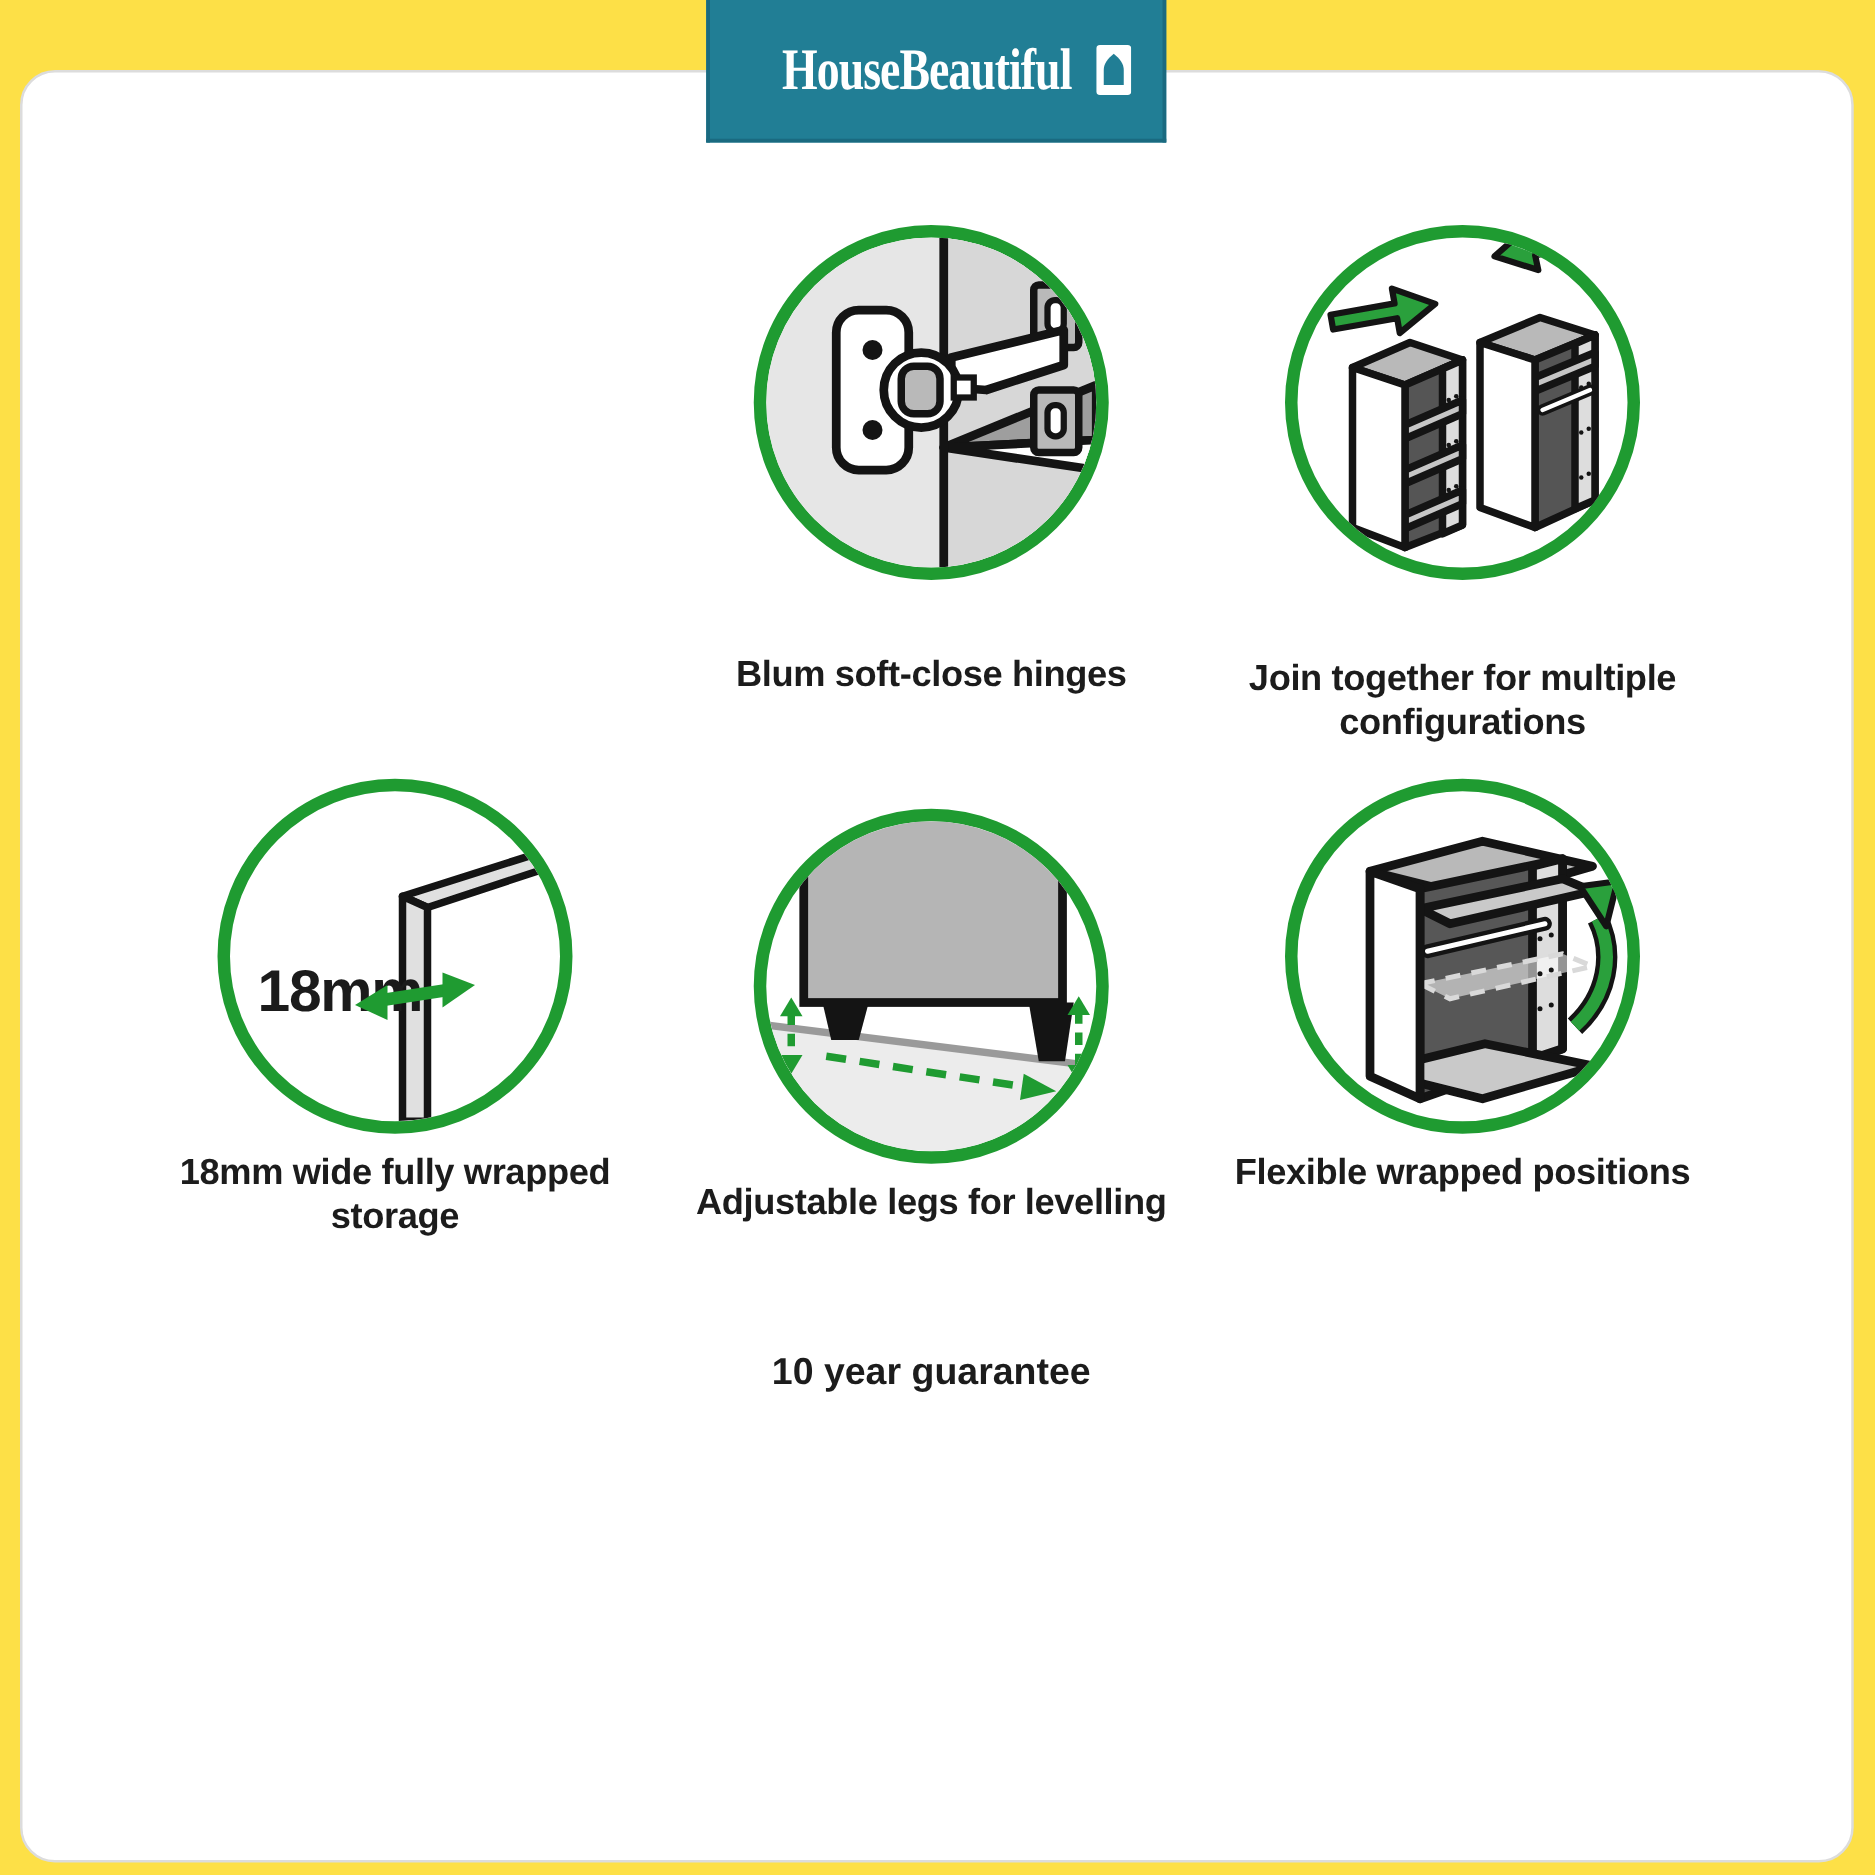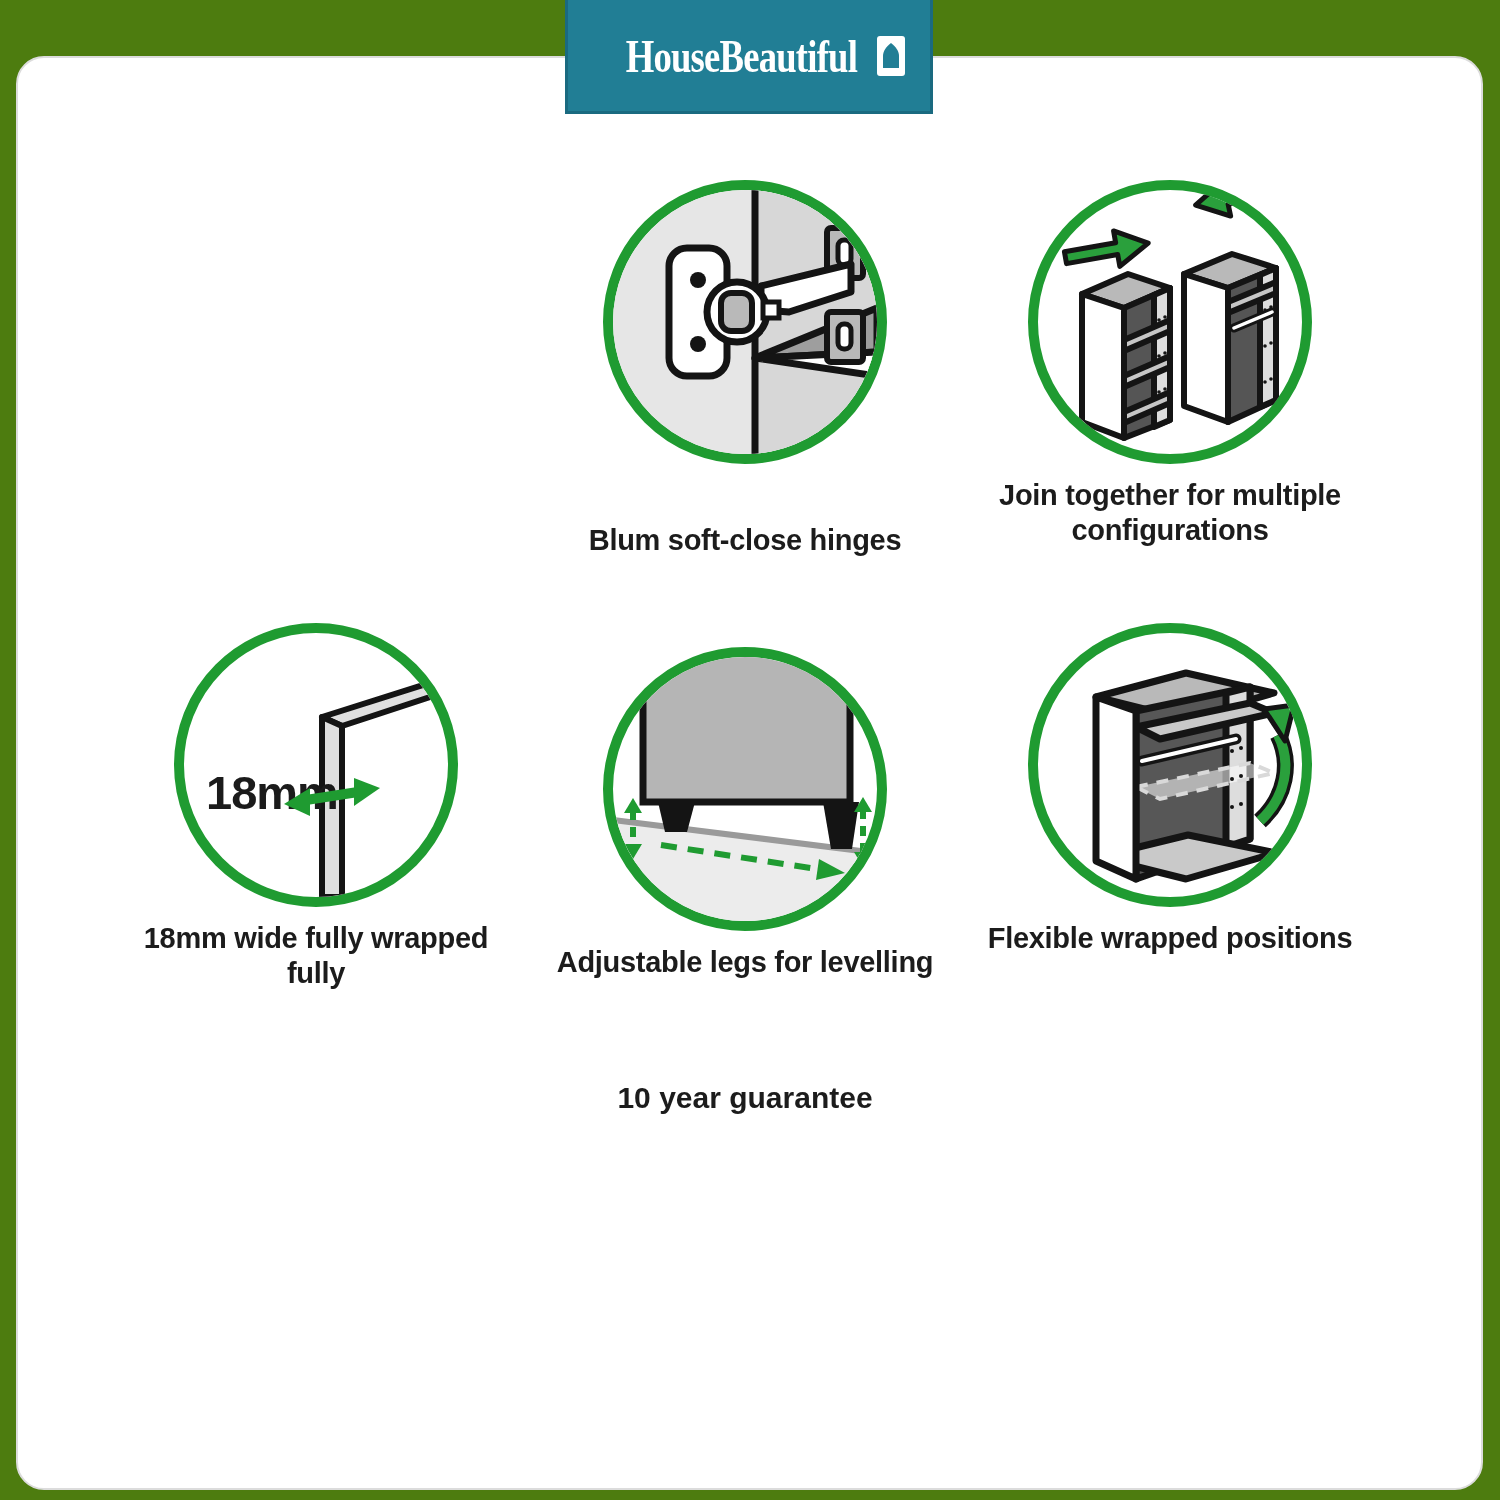--- a/index.html
+++ b/index.html
@@ -1,16 +1,16 @@
 <!DOCTYPE html>
 <html><head>
 <meta charset="utf-8">
 <style>
   html,body{margin:0;padding:0;background:#ffffff;}
-  .canvas{position:relative;width:1500px;height:1500px;background:#4d7c0f;overflow:hidden;
+  .canvas{position:relative;width:1500px;height:1500px;background:#fde047;overflow:hidden;
           font-family:"Liberation Sans",sans-serif;color:#1c1c1c;}
   .card{position:absolute;left:16px;top:56px;width:1463px;height:1430px;
         background:#ffffff;border:2px solid #dcdcdc;border-radius:28px;}
   .banner{position:absolute;left:565px;top:0;width:368px;height:114px;
           background:#217e95;border:3px solid #1a6a80;border-top:none;box-sizing:border-box;
           display:flex;align-items:center;justify-content:center;gap:6px;z-index:5;}
   .brand-text{font-family:"Liberation Serif",serif;font-weight:700;font-size:47px;color:#ffffff;
               letter-spacing:-1px;transform:scaleX(0.78);transform-origin:center;white-space:nowrap;}
   .brand-icon{flex:0 0 auto;margin-left:-18px;}
   .feature{position:absolute;width:430px;display:flex;flex-direction:column;align-items:center;}
@@ -67,21 +67,21 @@
         <rect x="150" y="112" width="16" height="16" fill="#ffffff" stroke="#141414" stroke-width="5"></rect>
         <rect x="108" y="103" width="31" height="38" rx="10" fill="#b9b9b9" stroke="#141414" stroke-width="6"></rect>
       </svg>
     </div>
     <div class="label">
       <div>Blum soft-close hinges</div>
       <div></div>
     </div>
   </div>
 
-  <div class="feature" style="left:955px;top:180px;">
+  <div class="feature" style="left:955px;top:180px;gap:48px;">
     <div class="circle">
       <svg viewBox="0 0 264 264">
         <g stroke="#141414" stroke-width="6" stroke-linejoin="round">
 
           <polygon points="44,104 90,84 132,98 86,118" fill="#b9b9b9"></polygon>
           <polygon points="86,118 132,98 132,230 86,248" fill="#555555"></polygon>
           <polygon points="116,105 132,98 132,230 116,237" fill="#dddddd"></polygon>
           <polygon points="86,150 132,130 132,141 86,161" fill="#c6c6c6"></polygon>
           <polygon points="86,186 132,166 132,177 86,197" fill="#c6c6c6"></polygon>
           <polygon points="86,222 132,202 132,213 86,233" fill="#c6c6c6"></polygon>
@@ -135,21 +135,21 @@
           <polygon points="138,84 158,93 158,264 138,264" fill="#e0e0e0"></polygon>
         </g>
         <text x="22" y="176" font-family="Liberation Sans, sans-serif" font-size="47" font-weight="700" fill="#1b1b1b" letter-spacing="-1">18mm</text>
         <line x1="122" y1="167" x2="174" y2="159" stroke="#1f9b31" stroke-width="10"></line>
         <polygon points="100,171 126,155 126,183" fill="#1f9b31"></polygon>
         <polygon points="196,155 170,145 170,173" fill="#1f9b31"></polygon>
       </svg>
     </div>
     <div class="label">
       <div>18mm wide fully wrapped</div>
-      <div>fully</div>
+      <div>storage</div>
     </div>
   </div>
 
   <div class="feature" style="left:530px;top:647px;">
     <div class="circle">
       <svg viewBox="0 0 264 264">
         <polygon points="0,163 264,196 264,264 0,264" fill="#ececec"></polygon>
         <line x1="0" y1="163" x2="264" y2="196" stroke="#9a9a9a" stroke-width="6"></line>
         <rect x="30" y="-20" width="207" height="165" fill="#b5b5b5" stroke="#141414" stroke-width="7"></rect>
         <polygon points="45,145 82,145 74,175 52,175" fill="#141414"></polygon>

